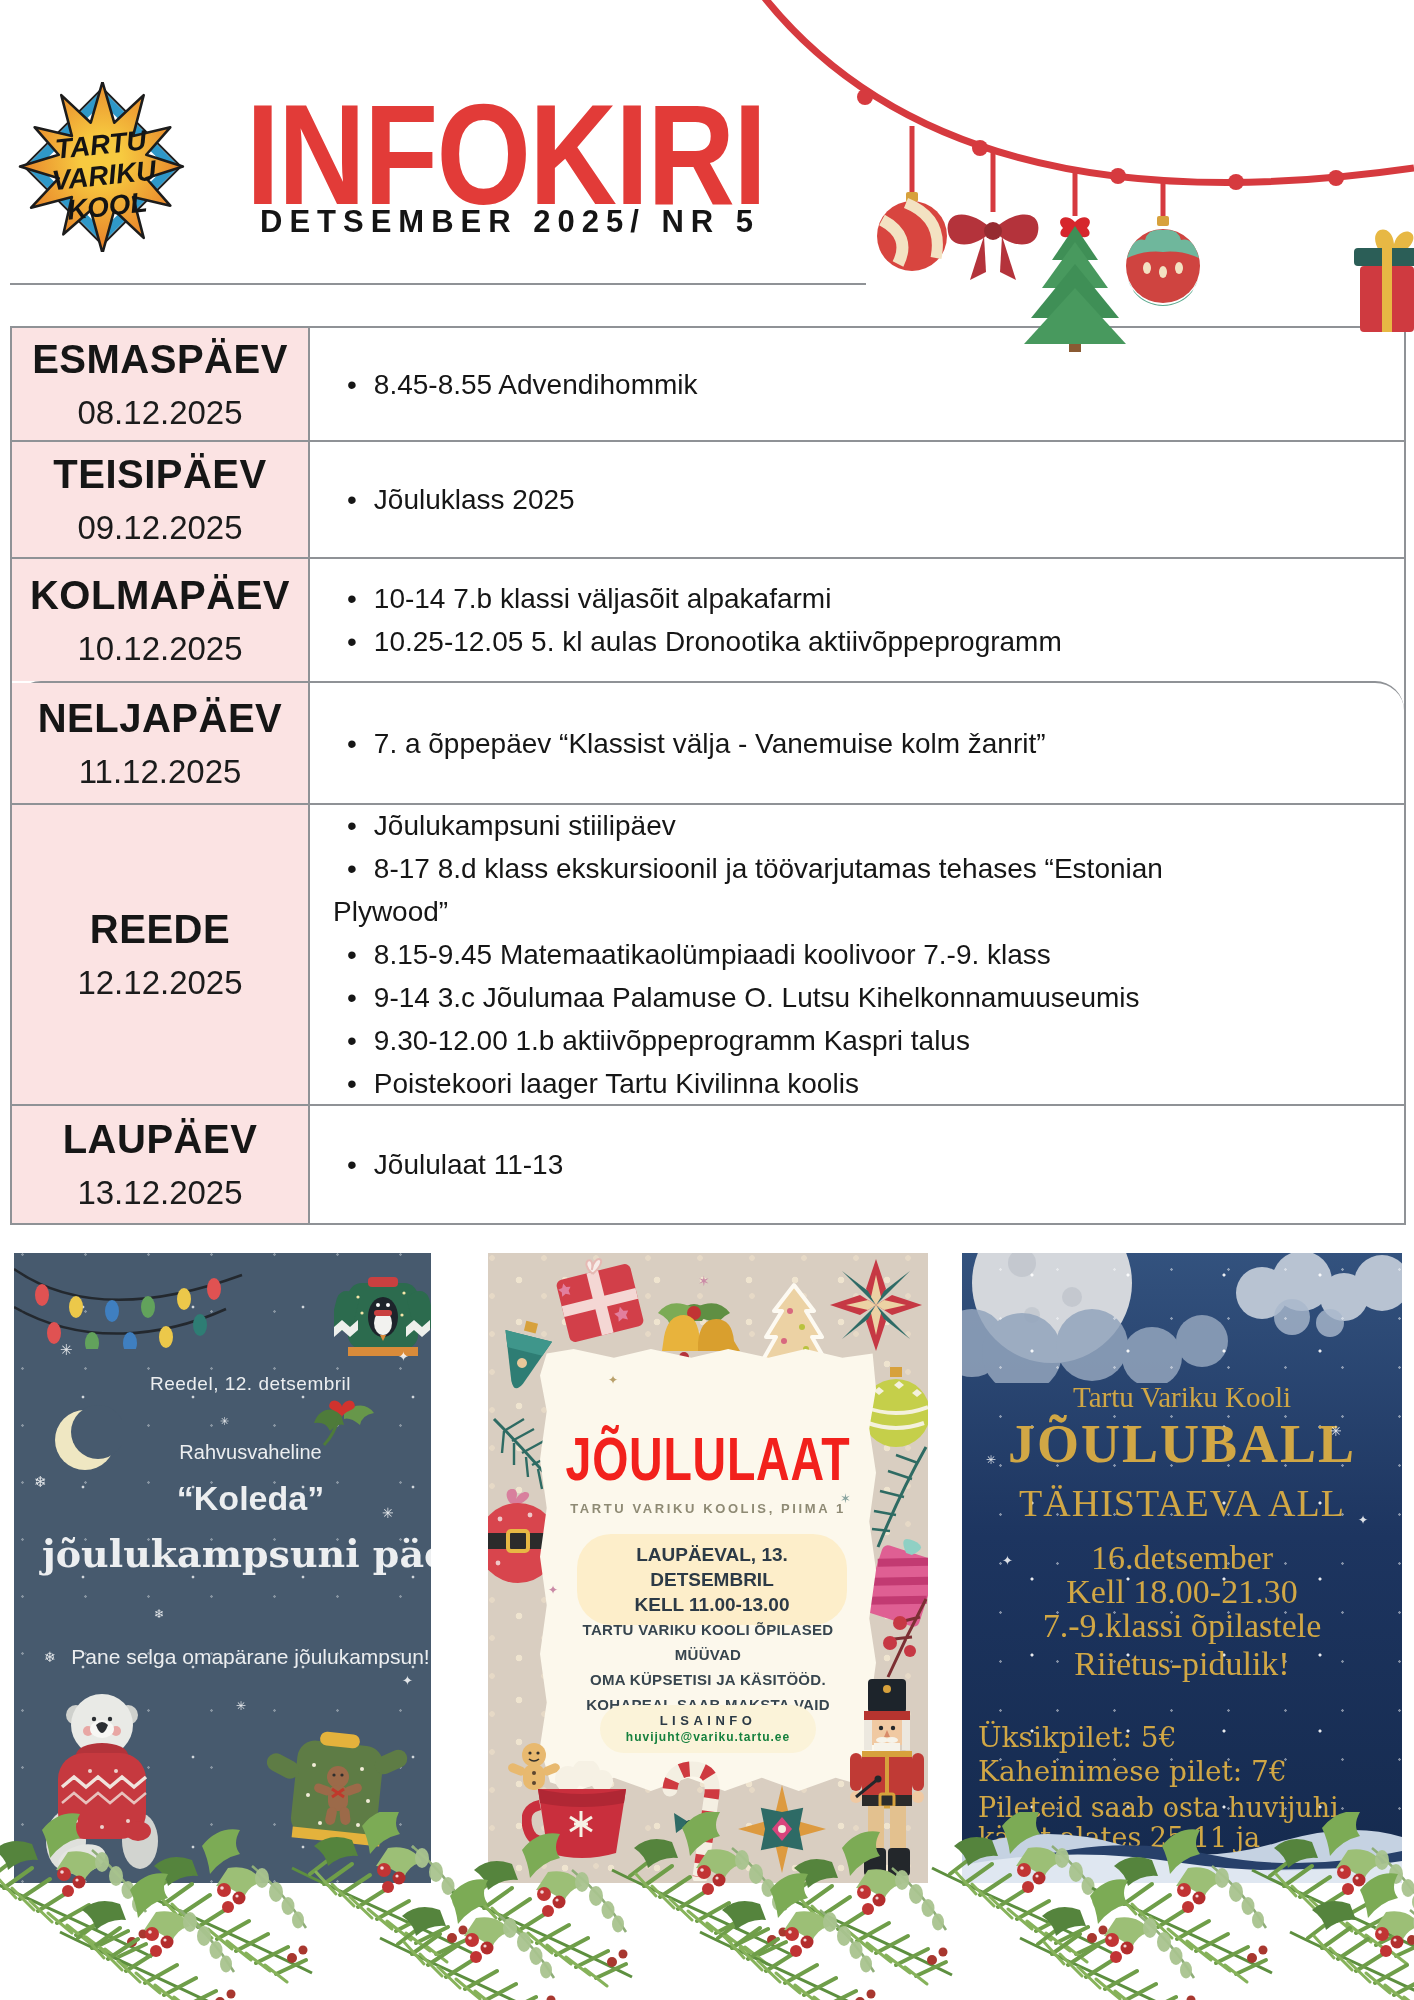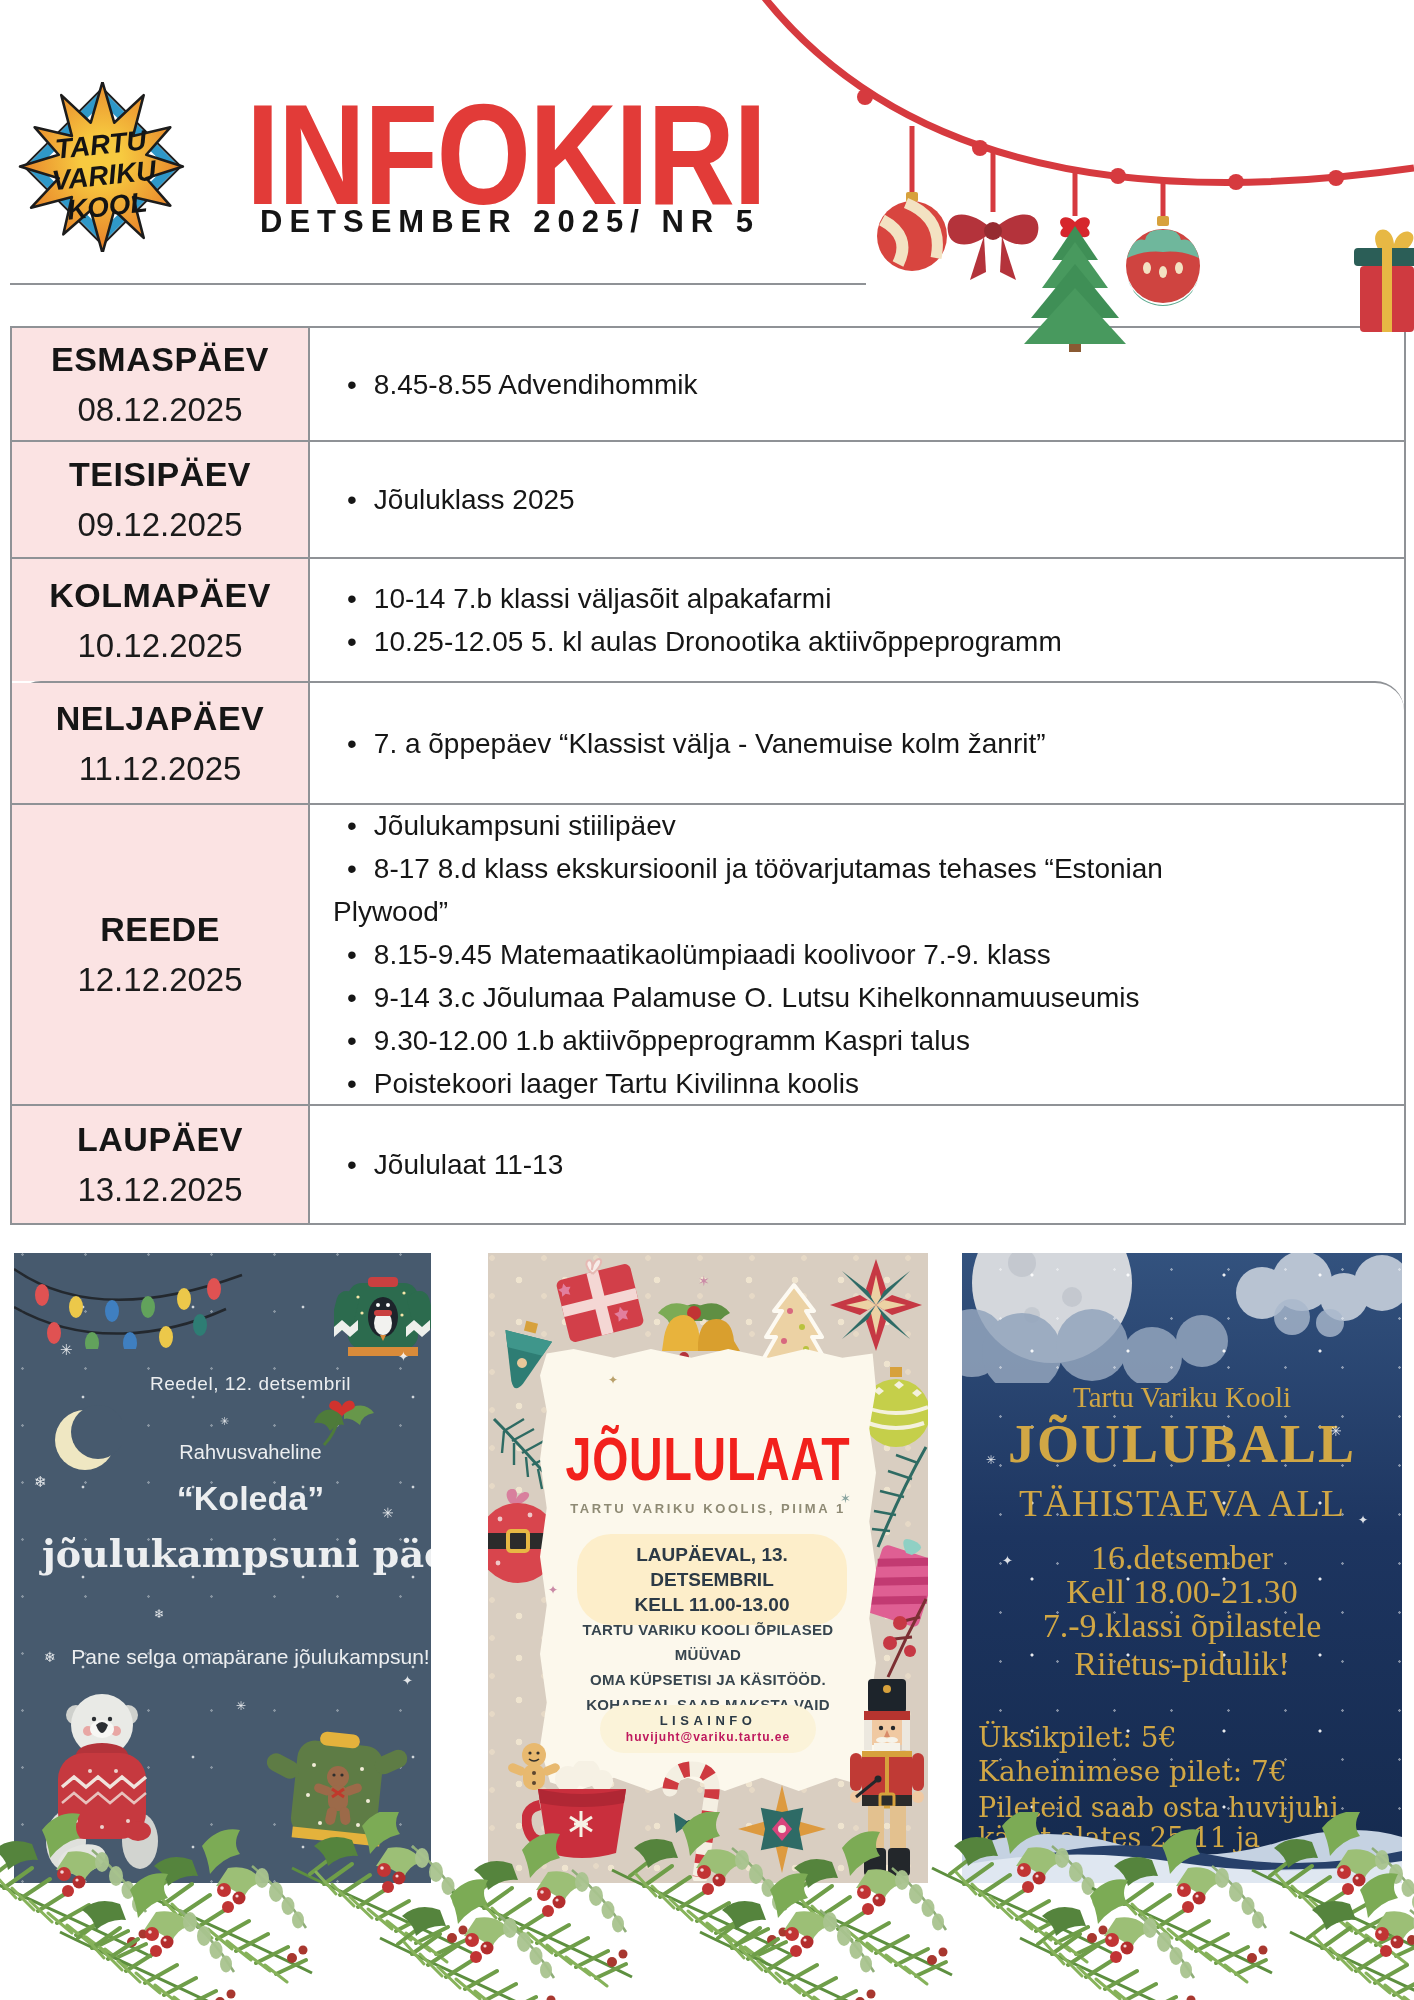--- a/index.html
+++ b/index.html
@@ -20,21 +20,21 @@
   .trow{display:flex;border-top:2px solid #8f9296;}
   .trow:first-child{border-top:none;}
   .trow:nth-child(1){height:112px;}
   .trow:nth-child(2){height:115px;}
   .trow:nth-child(3){height:122px;}
   .trow:nth-child(4){height:120px;border-radius:29px;}
   .trow:nth-child(5){height:299px;}
   .trow:nth-child(6){height:117px;}
   .cday{width:296px;flex:0 0 296px;background:#fbe3e3;border-right:2px solid #8f9296;
         display:flex;flex-direction:column;justify-content:center;align-items:center;gap:12px;}
-  .day{font-weight:bold;font-size:34px;letter-spacing:.5px;color:#161616;}
+  .day{font-weight:bold;font-size:40px;letter-spacing:.5px;color:#161616;}
   .date{font-size:33px;color:#1b1b1b;}
   .cevents{flex:1;display:flex;flex-direction:column;justify-content:center;padding:10px 20px 10px 23px;}
   .event{font-size:28px;line-height:43px;max-width:950px;color:#161616;}
   .event .dot{display:inline-block;margin:0 17px 0 14px;}
 
   
   .poster{position:absolute;top:1253px;height:630px;overflow:hidden;}
   
   .p1{left:14px;width:417px;background:#475a6e;}
   .p1 .ptext{position:absolute;width:100%;text-align:center;color:#eceef0;margin-left:28px;}
@@ -64,21 +64,21 @@
             transform:scaleX(.75);transform-origin:center top;white-space:nowrap;}
   .p2-sub{top:248px;font-size:13px;font-weight:bold;letter-spacing:2.6px;color:#8e8a74;}
   .p2-when{position:absolute;left:89px;top:281px;width:262px;background:#fdeeca;border-radius:34px;
            padding:8px 4px;text-align:center;}
   .p2-when div{font-size:19px;font-weight:bold;color:#2c3a46;line-height:25px;}
   .p2-body{position:absolute;left:60px;top:364px;width:320px;text-align:center;}
   .p2-body div{font-size:15px;font-weight:bold;color:#37454e;line-height:25px;letter-spacing:.3px;}
   .p2-info{position:absolute;left:112px;top:452px;width:216px;background:#fbf3d9;border-radius:26px;
            padding:8px 0 9px;text-align:center;}
   .p2-info .lbl{font-size:13px;font-weight:bold;letter-spacing:4.5px;color:#2c3a46;}
-  .p2-info .eml{font-size:12px;font-weight:bold;letter-spacing:1px;color:#be185d;margin-top:2px;}
+  .p2-info .eml{font-size:12px;font-weight:bold;letter-spacing:1px;color:#15803d;margin-top:2px;}
 
   
   .p3{left:962px;width:440px;background:linear-gradient(180deg,#33527e 0%,#1d3560 45%,#152a4e 100%);}
   .p3 .starfield{position:absolute;inset:0;
      background-image:radial-gradient(circle,rgba(255,255,255,.9) 1.3px,transparent 1.8px),
                       radial-gradient(circle,rgba(255,255,255,.45) 1px,transparent 1.5px);
      background-size:96px 76px,57px 49px;background-position:22px 60px,10px 90px;}
   .p3 .ptext{position:absolute;width:100%;text-align:center;color:#d1a745;font-family:Liberation Serif, serif;}
   .p3-school{top:128px;font-size:29px;}
   .p3-title{top:160px;font-size:54px;font-weight:bold;letter-spacing:2px;color:#d5ab48;}

